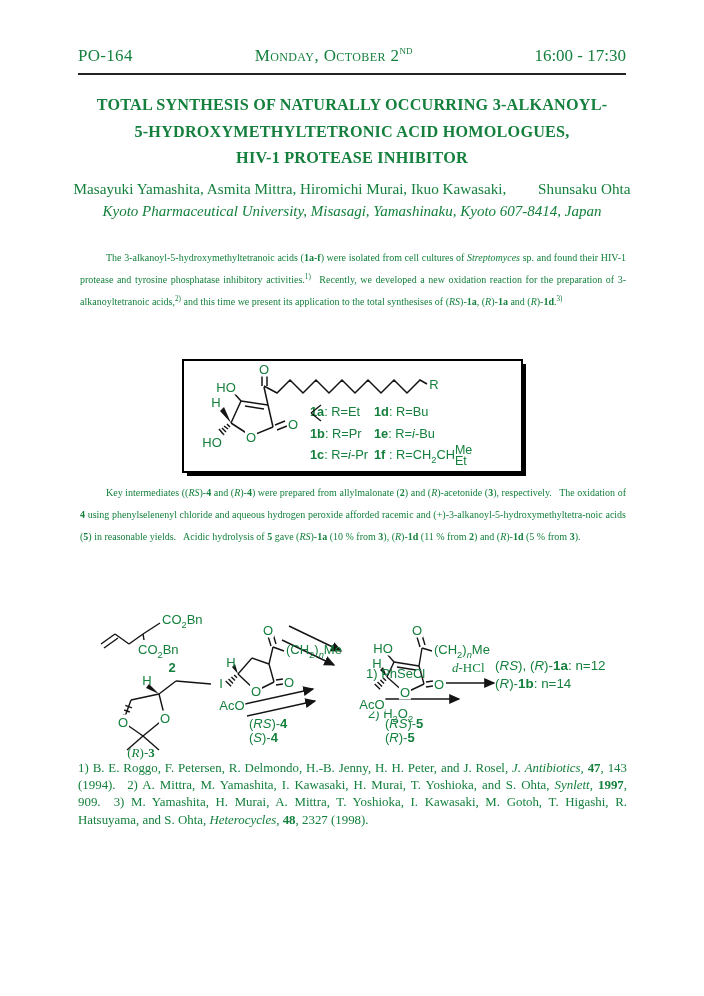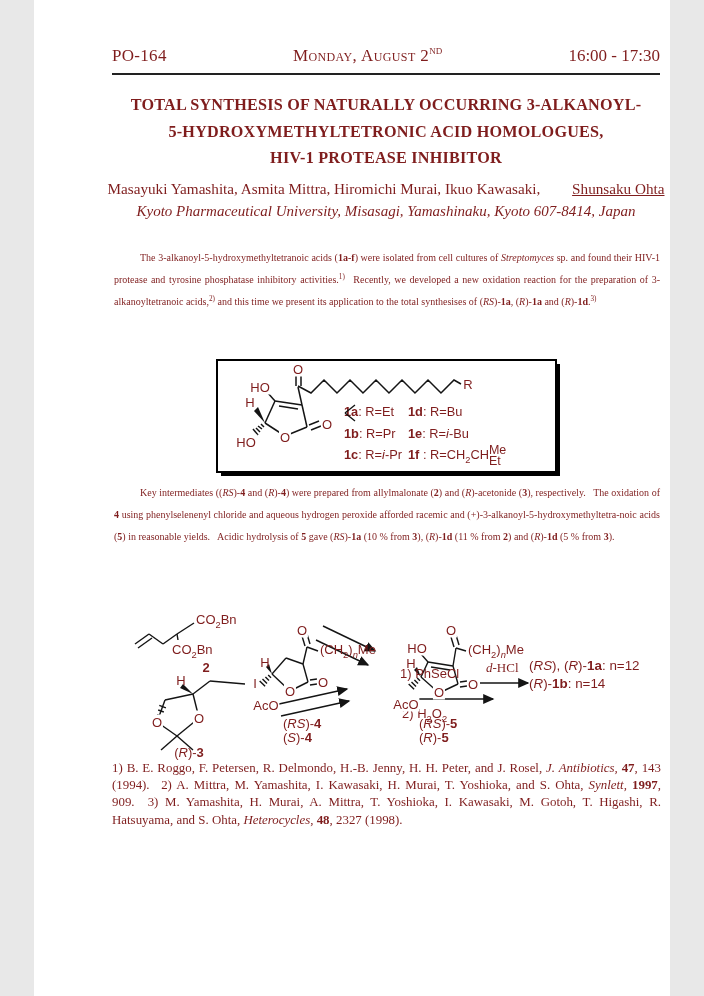--- a/index.html
+++ b/index.html
@@ -1,18 +1,18 @@
 <!DOCTYPE html>
 <html><head>
 <meta charset="utf-8">
 <style>
   html,body{margin:0;padding:0;background:#e8e8e8;}
   .page{
-    position:relative; width:636px; height:996px; background:#ffffff;
-    font-family:"Liberation Serif","DejaVu Serif",serif; color:#7f1d1d;
+    position:relative; width:704px; height:996px; background:#ffffff;
+    font-family:"Liberation Serif","DejaVu Serif",serif; color:#15803d;
     overflow:hidden; margin:0 auto;
   }
   .abs{position:absolute;}
   
   .header{left:78px; width:548px; top:46px; display:flex; align-items:baseline;
     justify-content:space-between; font-size:17px; padding-bottom:7px;
     border-bottom:2.5px solid #222;}
   .header .code{letter-spacing:0.3px;}
   .header .date{font-variant:small-caps; letter-spacing:0.4px;}
   .header .date sup{font-size:9px; letter-spacing:0;}
@@ -51,31 +51,31 @@
   .refs{left:78px; width:549px; top:760px; font-size:12.9px; line-height:17.2px;
     text-align:justify;}
 </style>
 </head>
 <body>
 
 <div class="page">
 
   <div class="abs header">
     <span class="code">PO-164</span>
-    <span class="date"><span>Monday, August 2</span><sup>ND</sup></span>
+    <span class="date"><span>Monday, October 2</span><sup>ND</sup></span>
     <span class="time">16:00 - 17:30</span>
   </div>
 
   <div class="abs title-block">
     <div>TOTAL SYNTHESIS OF NATURALLY OCCURRING 3-ALKANOYL-</div>
     <div>5-HYDROXYMETHYLTETRONIC ACID HOMOLOGUES,</div>
     <div>HIV-1 PROTEASE INHIBITOR</div>
   </div>
 
-  <div class="abs authors"><span>Masayuki Yamashita, Asmita Mittra, Hiromichi Murai, Ikuo Kawasaki, </span><span style="text-decoration: underline; margin-left: 28px;">Shunsaku Ohta</span></div>
+  <div class="abs authors"><span>Masayuki Yamashita, Asmita Mittra, Hiromichi Murai, Ikuo Kawasaki, </span><span style=" margin-left: 28px;">Shunsaku Ohta</span></div>
   <div class="abs affiliation">Kyoto Pharmaceutical University, Misasagi, Yamashinaku, Kyoto 607-8414, Japan</div>
 
   <div class="abs para para1"><span>The 3-alkanoyl-5-hydroxymethyltetranoic acids (</span><span style="font-weight: bold;">1a-f</span><span>) were isolated from cell cultures of </span><span style="font-style: italic;">Streptomyces</span><span> sp. and found their HIV-1 protease and tyrosine phosphatase inhibitory activities.</span><sup>1)</sup><span>  Recently, we developed a new oxidation reaction for the preparation of 3-alkanoyltetranoic acids,</span><sup>2)</sup><span> and this time we present its application to the total synthesises of (</span><span style="font-style: italic;">RS</span><span>)-</span><span style="font-weight: bold;">1a</span><span>, (</span><span style="font-style: italic;">R</span><span>)-</span><span style="font-weight: bold;">1a</span><span> and (</span><span style="font-style: italic;">R</span><span>)-</span><span style="font-weight: bold;">1d</span><span>.</span><sup>3)</sup></div>
 
   <div class="abs figure-box">
     <svg width="337" height="110" viewBox="0 0 337 110">
       <g stroke="#141414" stroke-width="1.5" fill="none">
 
         <path d="M47,62 L57,40"></path>
         <path d="M57,40 L84,44"></path>
@@ -211,21 +211,21 @@
     </svg>
 
     <span class="schlbl atom" style="left:86px; top:16px;"><span>CO</span><sub>2</sub><span>Bn</span></span>
     <span class="schlbl atom" style="left:62px; top:46px;"><span>CO</span><sub>2</sub><span>Bn</span></span>
     <span class="schlbl cc" style="left:97px; top:71px;"><span style="font-weight: bold;">2</span></span>
 
     <span class="schlbl cc" style="left:72px; top:84px;">H</span>
     <span class="schlbl cc" style="left:146px; top:87px;">I</span>
     <span class="schlbl cc atom" style="left:48px; top:126px;">O</span>
     <span class="schlbl cc atom" style="left:90px; top:122px;">O</span>
-    <span class="schlbl cc" style="left:80px; top:156px;"><span>(</span><span style="font-style: italic;">R</span><span>)-</span><span style="font-weight: bold;">3</span></span>
+    <span class="schlbl cc" style="left:66px; top:156px;font-family:Liberation Serif, serif;"><span>(</span><span style="font-style: italic;">R</span><span>)-</span><span style="font-weight: bold;">3</span></span>
 
     <span class="schlbl cc" style="left:156px; top:66px;">H</span>
     <span class="schlbl cc atom" style="left:193px; top:34px;">O</span>
     <span class="schlbl" style="left:211px; top:46px;"><span>(CH</span><sub>2</sub><span>)</span><sub style="font-style: italic;">n</sub><span>Me</span></span>
     <span class="schlbl cc atom" style="left:181px; top:95px;">O</span>
     <span class="schlbl cc atom" style="left:214px; top:86px;">O</span>
     <span class="schlbl cc atom" style="left:157px; top:109px;">AcO</span>
     <span class="schlbl" style="left:174px; top:120px;"><span>(</span><span style="font-style: italic;">RS</span><span>)-</span><span style="font-weight: bold;">4</span></span>
     <span class="schlbl" style="left:174px; top:134px;"><span>(</span><span style="font-style: italic;">S</span><span>)-</span><span style="font-weight: bold;">4</span></span>
 

